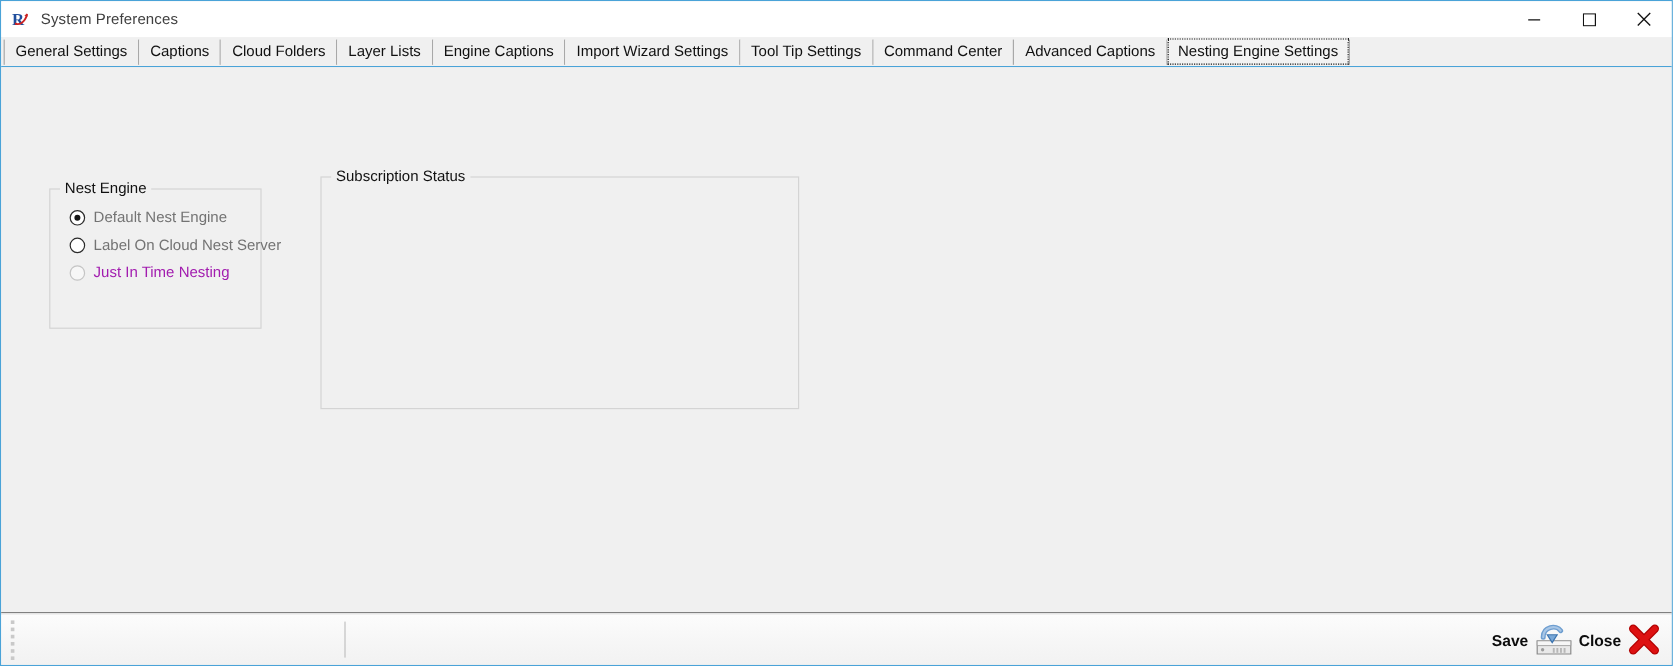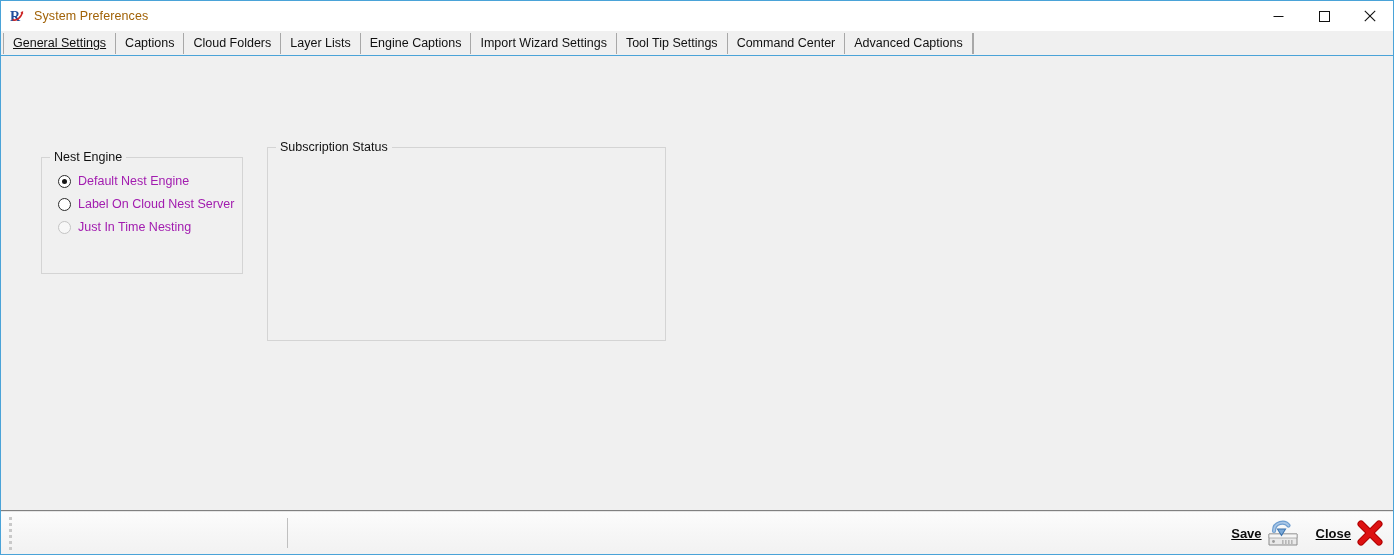--- a/index.html
+++ b/index.html
@@ -41,21 +41,21 @@
   #app-icon {
     width: 16px;
     height: 16px;
     margin-left: 9px;
     margin-right: 8px;
     flex: none;
     position: relative;
   }
   #title-text {
     font-size: 12.5px;
-    color: #a16207;
+    color: #404040;
     letter-spacing: .1px;
   }
   #win-controls {
     position: absolute;
     right: 0; top: 0;
     height: 30px;
     display: flex;
   }
   .win-btn {
     width: 46px;
@@ -90,21 +90,21 @@
     padding: 0 9px;
     font-size: 12.5px;
     color: #101010;
     background: #f0f0f0;
     border-right: 1px solid #a8a8a8;
     white-space: nowrap;
     cursor: default;
     box-sizing: border-box;
     margin-top: 2px;
   }
-  .tab:first-child { border-left: 1px solid #a8a8a8; text-decoration: underline; }
+  .tab:first-child { border-left: 1px solid #a8a8a8; }
   .tab.selected {
     background: #f3f3f3;
     border: 1px dotted #1a1a1a;
     border-right: 1px dotted #1a1a1a;
     height: 22px;
     line-height: 20px;
     margin-top: 1px;
     padding: 0 8px;
   }
   .tab-endcap {
@@ -135,21 +135,21 @@
     left: 8px;
     background: #f0f0f0;
     padding: 0 4px;
     font-size: 12.5px;
     color: #111111;
     white-space: nowrap;
   }
   #gb-nest-engine {
     left: 40px;
     top: 101px;
-    width: 202px;
+    width: 177px;
     height: 117px;
   }
   #gb-subscription {
     left: 266px;
     top: 91px;
     width: 399px;
     height: 194px;
   }
 
   
@@ -176,21 +176,21 @@
     position: absolute;
     left: 50%; top: 50%;
     width: 5px; height: 5px;
     margin: -2.5px 0 0 -2.5px;
     border-radius: 50%;
     background: transparent;
   }
   .radio-row.checked .radio::after { background: #161616; }
   .radio-row .rlabel {
     font-size: 12.5px;
-    color: #a21caf;
+    color: #737373;
     white-space: nowrap;
   }
   .radio-row.disabled .radio {
     border-color: #c4c4c4;
     background: #f7f7f7;
   }
   .radio-row.disabled .rlabel { color: #a21caf; }
 
   
   #statusbar {
@@ -226,22 +226,21 @@
   }
   #sb-sep-1 { left: 286px; top: 6px; height: 30px; }
 
   #sb-actions {
     position: absolute;
     right: 6px;
     top: 0;
     height: 42px;
     display: flex;
     align-items: center;
-    gap: 12px;
-    text-decoration: underline;
+    gap: 0px;
   }
   .sb-action {
     display: flex;
     align-items: center;
     cursor: default;
     padding: 0 2px;
   }
   .sb-action .sa-label {
     font-size: 13px;
     font-weight: bold;
@@ -290,20 +289,21 @@
     <div id="tabs">
       <div class="tab">General Settings</div>
       <div class="tab">Captions</div>
       <div class="tab">Cloud Folders</div>
       <div class="tab">Layer Lists</div>
       <div class="tab">Engine Captions</div>
       <div class="tab">Import Wizard Settings</div>
       <div class="tab">Tool Tip Settings</div>
       <div class="tab">Command Center</div>
       <div class="tab">Advanced Captions</div>
+      <div class="tab selected">Nesting Engine Settings</div>
       <div class="tab-endcap"></div>
     </div>
   </div>
 
   <div id="page">
 
     <div class="groupbox" id="gb-nest-engine">
       <div class="gb-label">Nest Engine</div>
 
       <div class="radio-row checked" style="top:16px">

